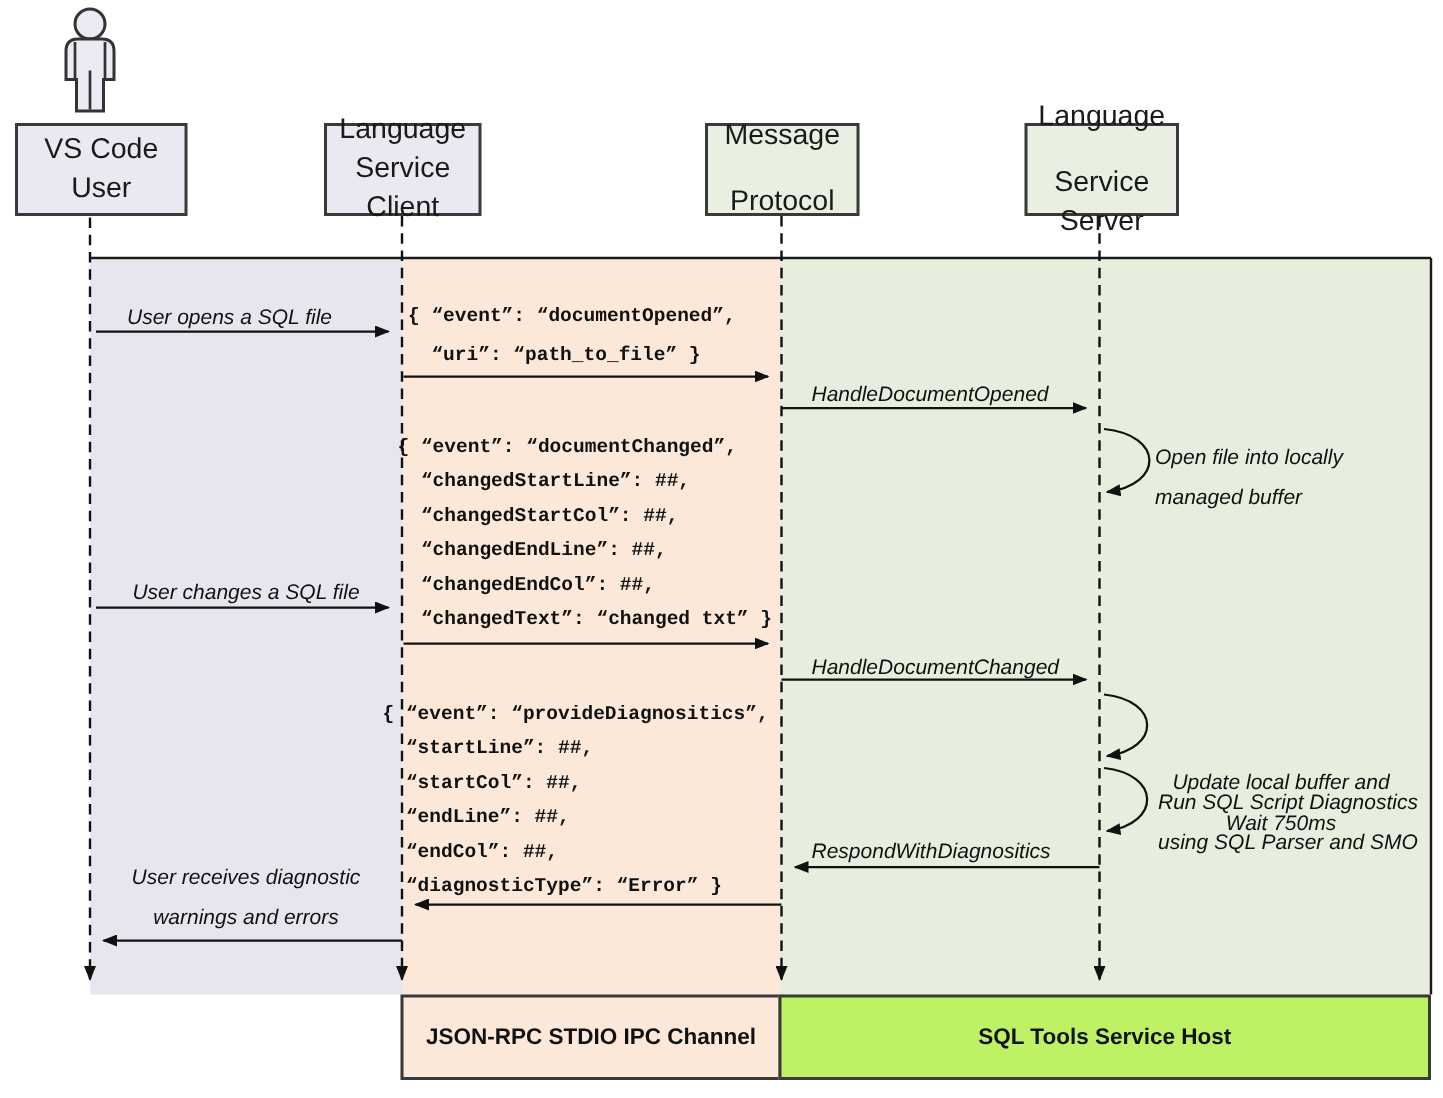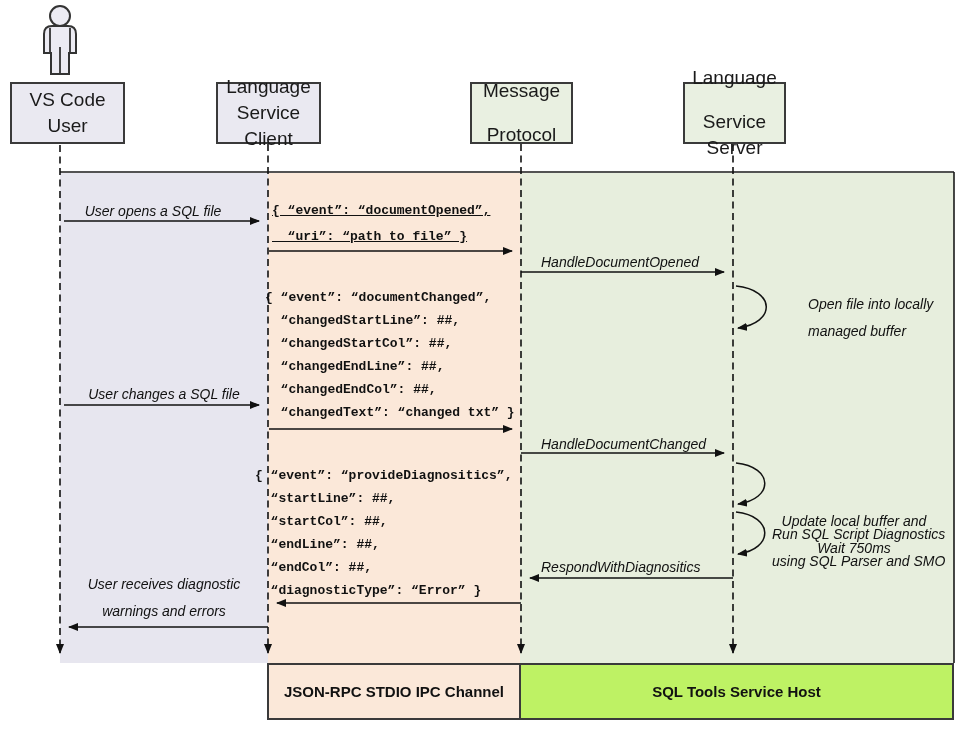--- a/index.html
+++ b/index.html
@@ -109,34 +109,34 @@
   <div class="lbl center" style="left:60px;width:186px;top:202px;">User opens a SQL file</div>
   <div class="lbl" style="left:541px;top:253px;">HandleDocumentOpened</div>
   <div class="lbl center" style="left:60px;width:208px;top:385px;">User changes a SQL file</div>
   <div class="lbl" style="left:541px;top:435px;">HandleDocumentChanged</div>
   <div class="lbl" style="left:541px;top:558px;">RespondWithDiagnositics</div>
   <div class="lbl lbl2 center" style="left:60px;width:208px;top:571px;">
     <div>User receives diagnostic</div>
     <div>warnings and errors</div>
   </div>
 
-  <div class="lbl lbl2" style="left:808px;top:291px;">
+  <div class="lbl lbl2" style="left:770px;top:291px;">
     <div>Open file into locally</div>
     <div>managed buffer</div>
   </div>
   <div class="lbl lbl2 center" style="left:768px;width:172px;top:468px;margin-top:40px;">
     <div>Update local buffer and</div>
     <div>Wait 750ms</div>
   </div>
   <div class="lbl lbl2" style="left:772px;top:521px;">
     <div>Run SQL Script Diagnostics</div>
     <div>using SQL Parser and SMO</div>
   </div>
 
-  <div class="code wide" style="left:272px;top:198px;text-decoration:underline;">
+  <div class="code wide" style="left:272px;top:198px;">
     <div>{ “event”: “documentOpened”,</div>
     <div>  “uri”: “path_to_file” }</div>
   </div>
   <div class="code" style="left:265px;top:286px;">
     <div>{ “event”: “documentChanged”,</div>
     <div>  “changedStartLine”: ##,</div>
     <div>  “changedStartCol”: ##,</div>
     <div>  “changedEndLine”: ##,</div>
     <div>  “changedEndCol”: ##,</div>
     <div>  “changedText”: “changed txt” }</div>

